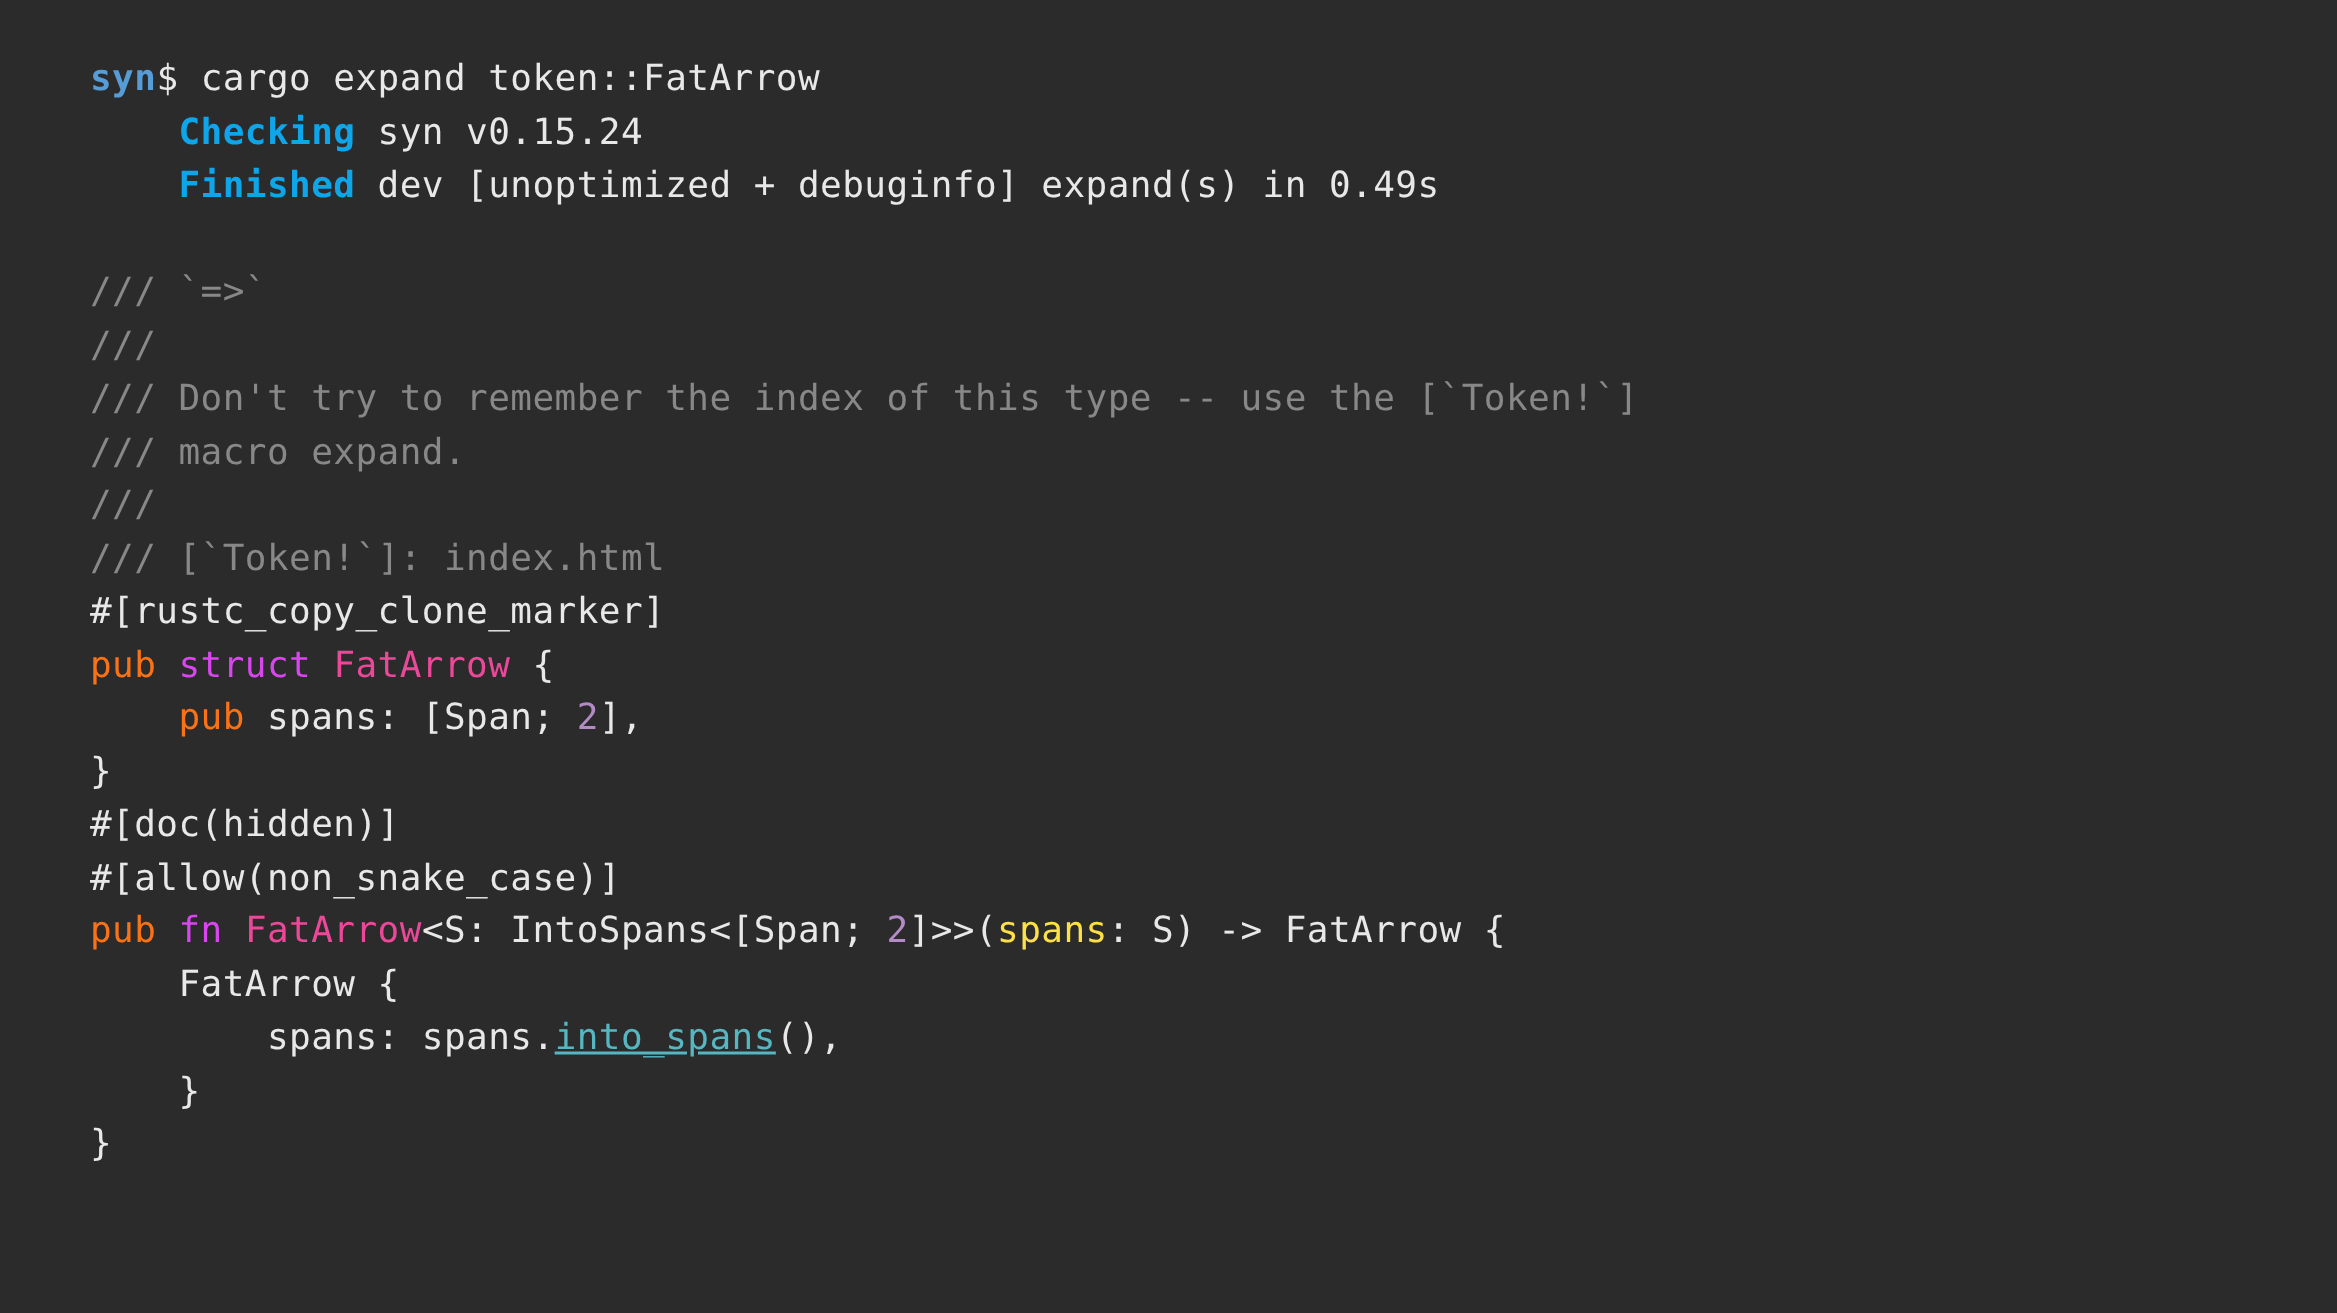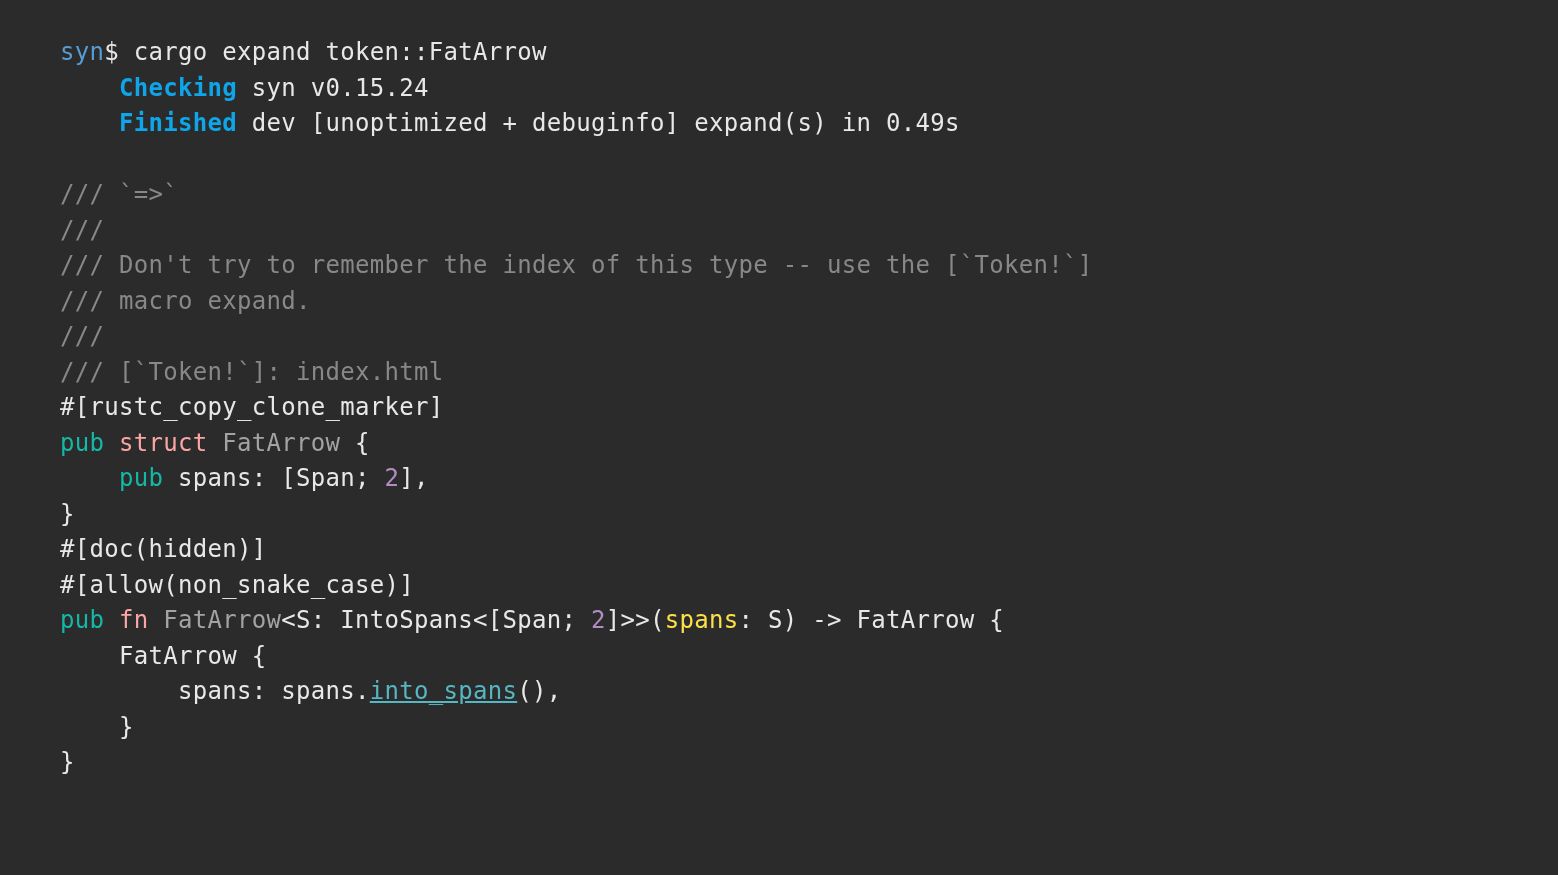--- a/index.html
+++ b/index.html
@@ -15,27 +15,27 @@
       padding: 35px 60px;
       color: #e8e8e8;
       width: 1558px;
       height: 875px;
       letter-spacing: 0.3px;
     }
     pre {
       font-family: inherit;
       white-space: pre;
     }
-    .blue-bold { color: #569cd6; font-weight: normal; }
+    .blue-bold { color: #569cd6; font-weight: bold; }
     .green-bold { color: #0ea5e9; font-weight: bold; }
     .comment { color: #888888; }
     .default { color: #e8e8e8; }
-    .red { color: #14b8a6; margin-top: 34px; }
-    .blue { color: #fca5a5; }
-    .yellow { color: #a3a3a3; }
+    .red { color: #f97316; margin-top: 34px; }
+    .blue { color: #d946ef; }
+    .yellow { color: #ec4899; }
     .num { color: #b38cc5; }
     .cyan { color: #56b6c2; text-decoration: underline; }
     .orange { color: #fde047; }
   </style>
 </head>
 <body>
 
 <pre><span class="blue-bold">syn</span><span class="default">$ </span><span class="default">cargo expand token::FatArrow</span>
     <span class="green-bold">Checking</span><span class="default"> syn v0.15.24</span>
     <span class="green-bold">Finished</span><span class="default"> dev [unoptimized + debuginfo] expand(s) in 0.49s</span>

